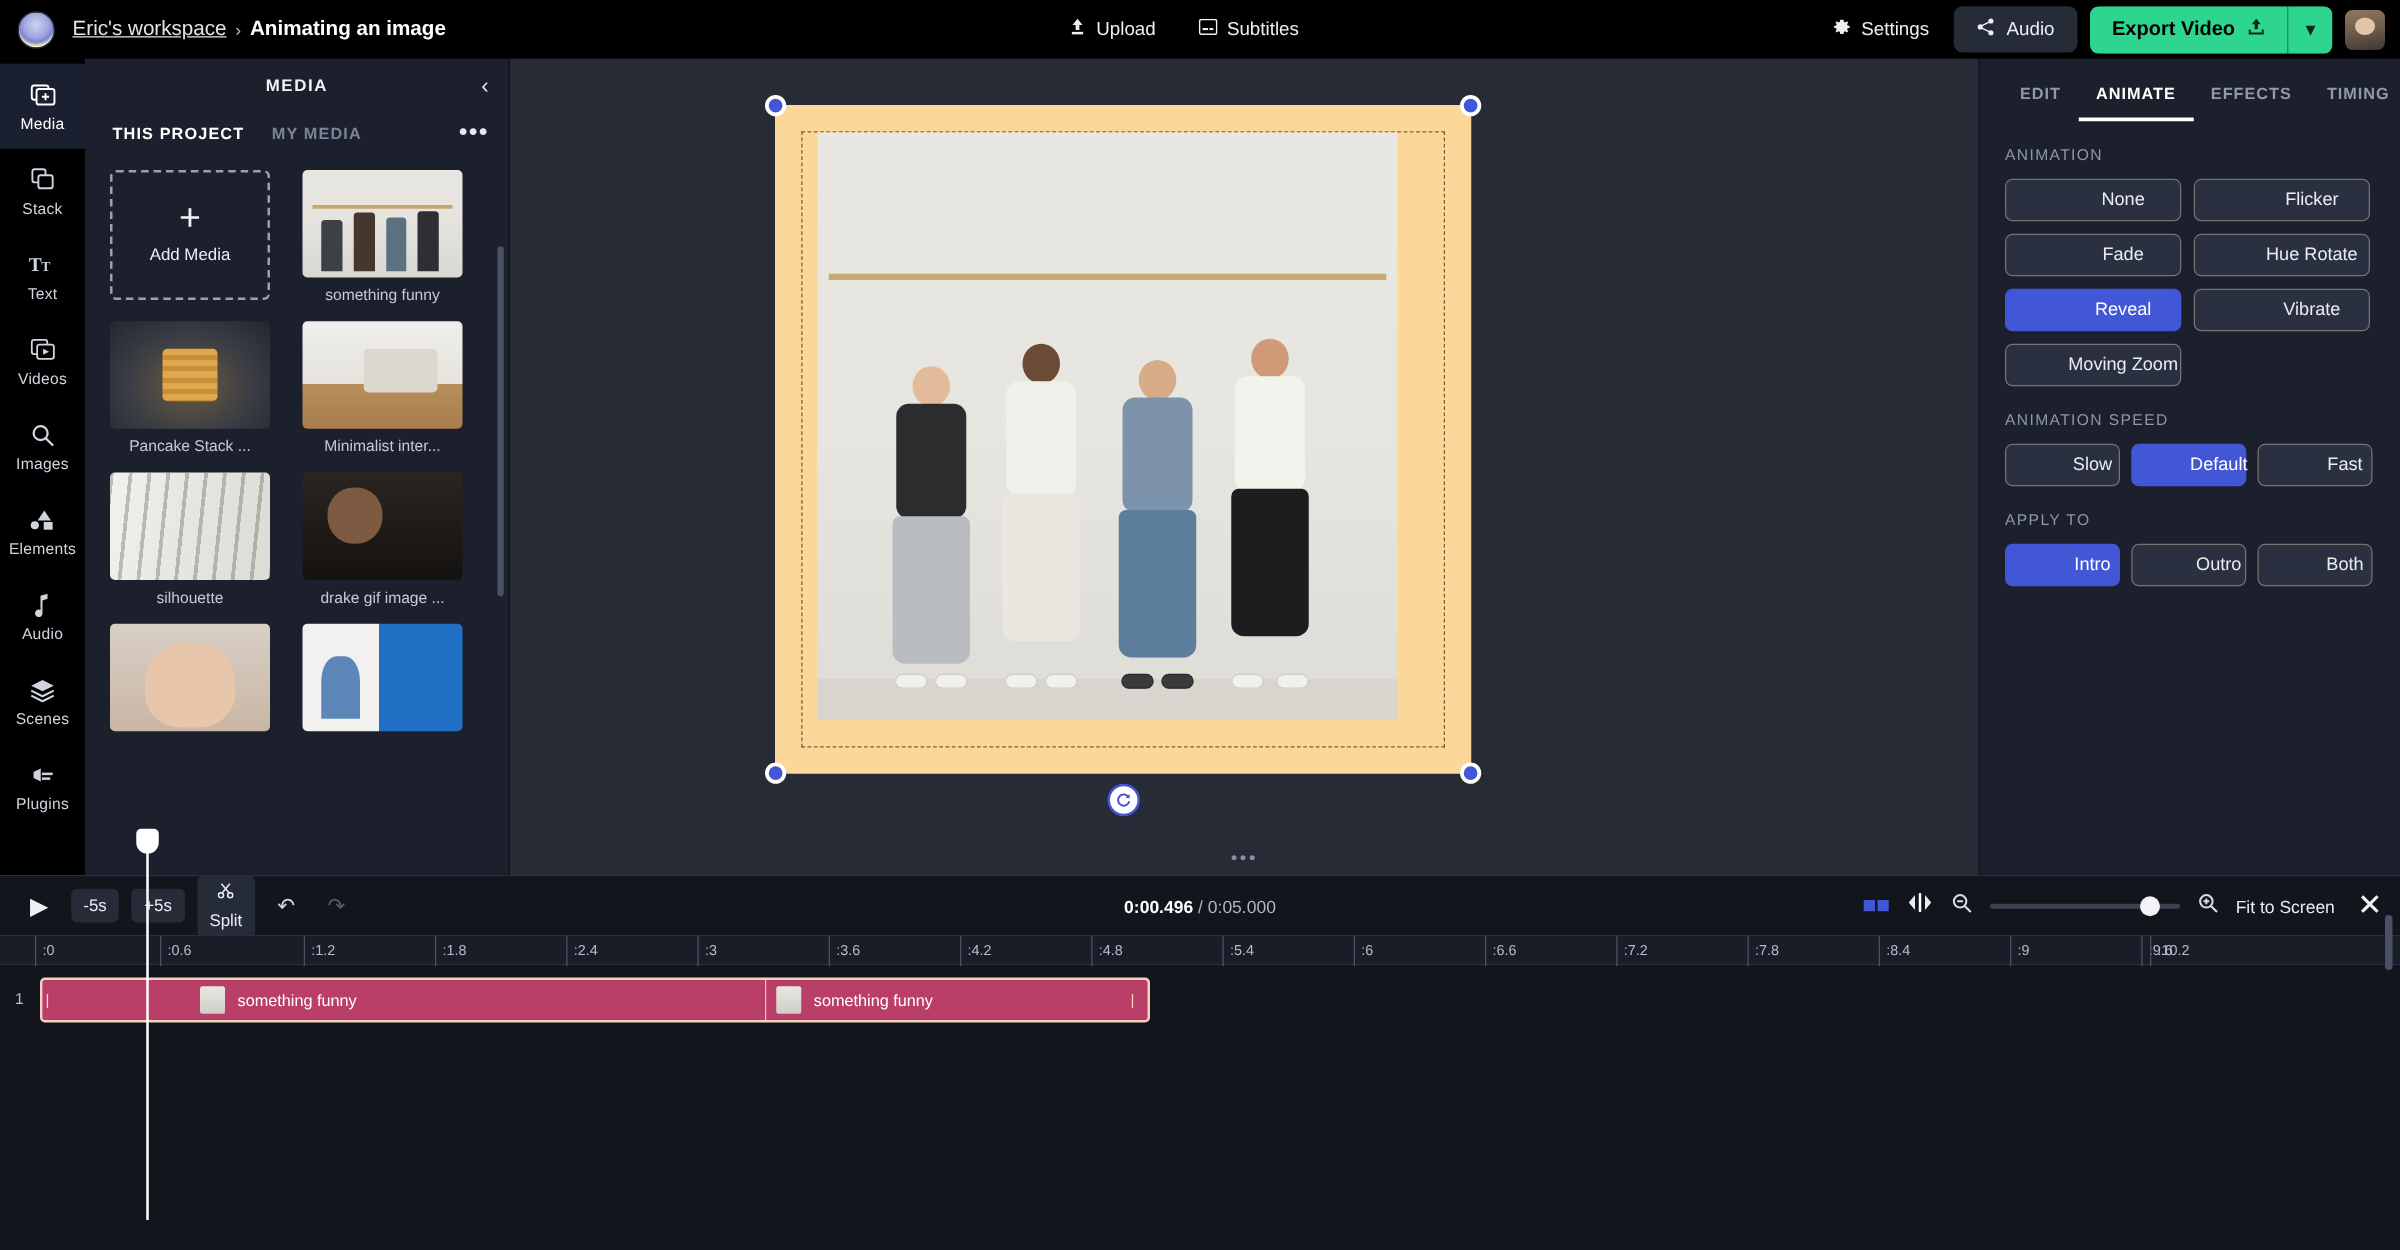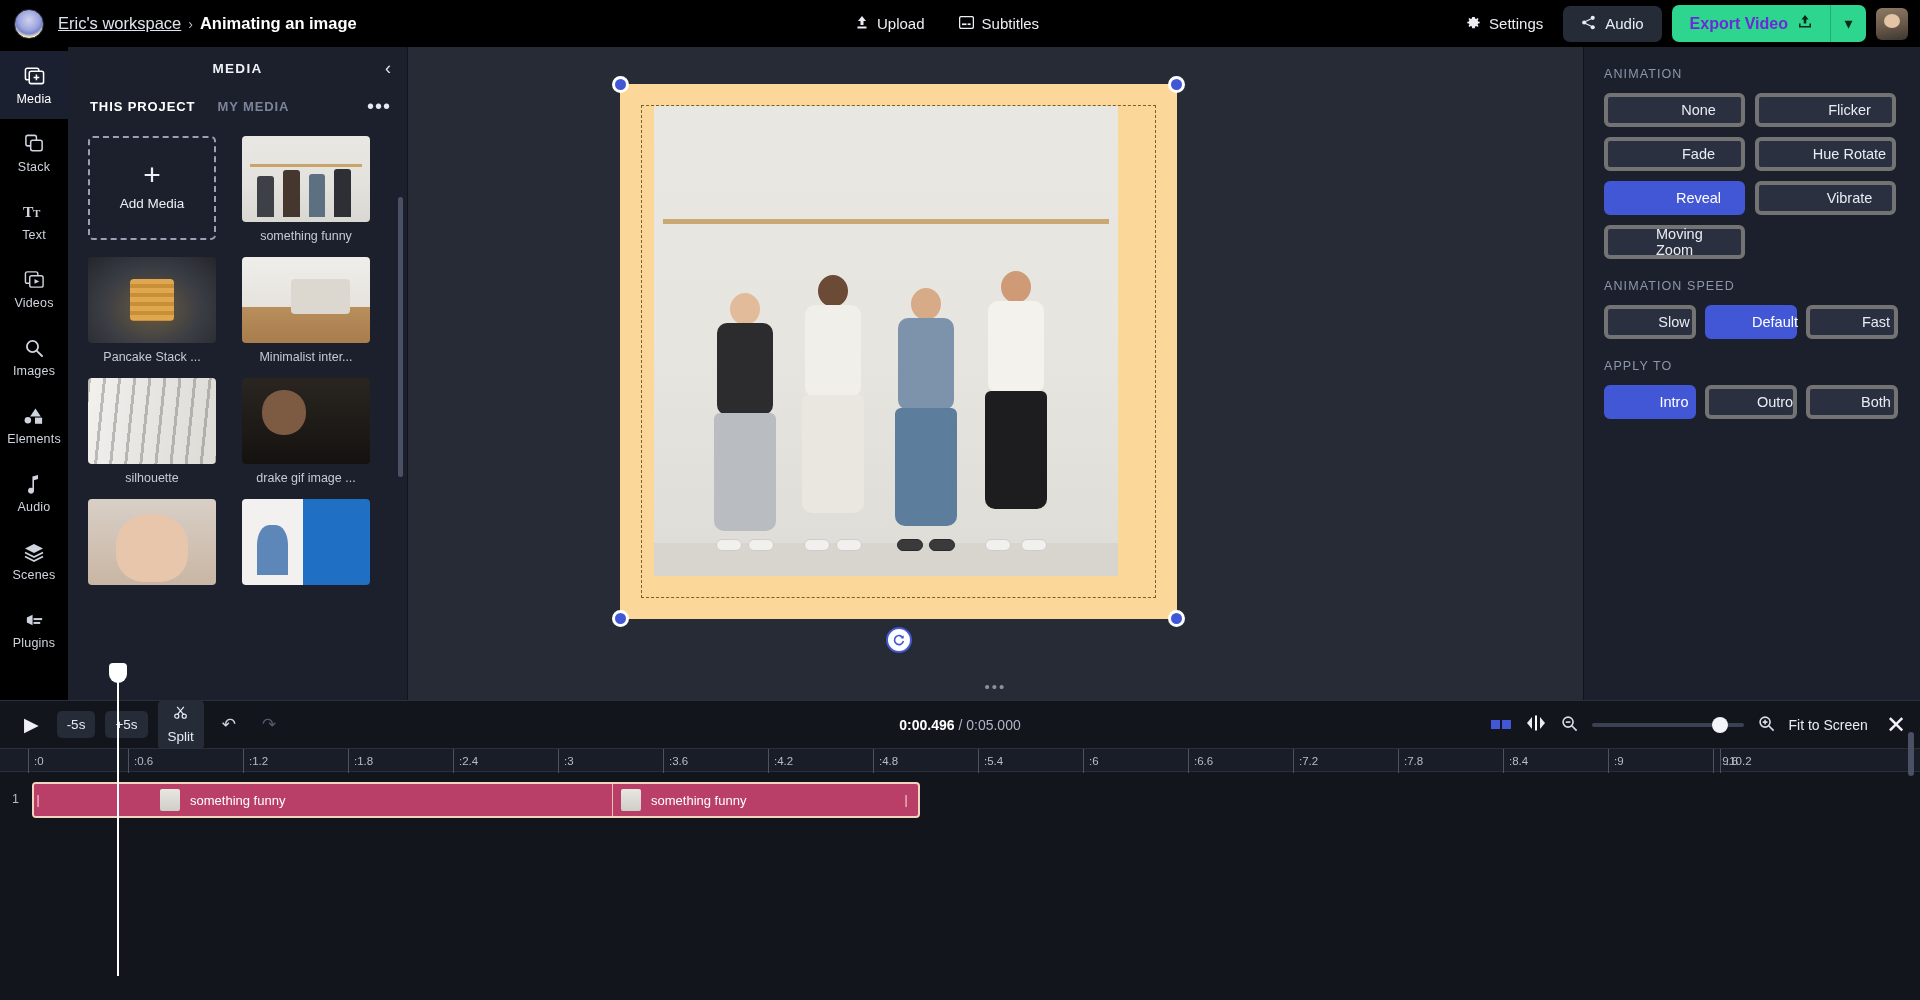--- a/index.html
+++ b/index.html
@@ -30,21 +30,21 @@
   .top-center { position: absolute; left: 855px; top: 0; height: 47px; display: flex; align-items: center; gap: 34px; }
   .top-btn { display: flex; align-items: center; gap: 8px; color: #eceef4; font-size: 15px; cursor: pointer; }
   .top-right { position: absolute; right: 12px; top: 0; height: 47px; display: flex; align-items: center; gap: 10px; }
   .settings-btn { display: flex; align-items: center; gap: 8px; color: #eceef4; font-size: 15px; cursor: pointer; padding: 7px 10px; }
   .share-btn {
     display: flex; align-items: center; gap: 9px; color: #eceef4; font-size: 15px;
     background: #262b38; border-radius: 7px; padding: 9px 18px; cursor: pointer;
   }
   .export-group { display: flex; align-items: stretch; border-radius: 7px; overflow: hidden; }
   .export-btn {
-    background: #2ed58e; color: #6d28d9; font-weight: 700; font-size: 16px;
+    background: #2ed58e; color: #000000; font-weight: 700; font-size: 16px;
     display: flex; align-items: center; gap: 10px; padding: 9px 18px; cursor: pointer;
   }
   .export-caret {
     background: #2ed58e; color: #0c2a1c; display: flex; align-items: center; justify-content: center;
     width: 36px; border-left: 1px solid rgba(0,0,0,.18); cursor: pointer;
   }
   .avatar-right {
     width: 32px; height: 32px; border-radius: 6px; overflow: hidden; flex: none;
     background: linear-gradient(170deg,#8e7a63 0%,#6a584a 55%,#3c3731 100%);
     position: relative; cursor: pointer;
@@ -157,21 +157,21 @@
   .rtab {
     font-size: 13px; font-weight: 700; letter-spacing: .8px; color: #8f98ad;
     padding: 6px 14px 12px 14px; cursor: pointer; border-bottom: 3px solid transparent;
   }
   .rtab.active { color: #ffffff; border-bottom-color: #ffffff; }
   .rsec-title { font-size: 12.5px; letter-spacing: 1.1px; color: #8d96ab; padding: 20px 0 12px 20px; }
   .btn-grid { display: grid; grid-template-columns: 141px 141px; gap: 10px; padding: 0 0 0 20px; }
   .opt {
     height: 34px; border-radius: 6px; background: #2a3040; color: #e9ecf3;
     display: flex; align-items: center; justify-content: center; font-size: 14.5px; cursor: pointer;
-    border: 4px solid #737373;
+    border: 1px solid #737373;
     padding-left: 48px;
   }
   .opt.sel { background: #4257d6; border-color: #4257d6; color: #ffffff; }
   .seg { display: flex; gap: 9px; padding-left: 20px; }
   .seg .opt { width: 92px; }
 
   
   .tl { position: absolute; left: 0; top: 700px; width: 1920px; height: 300px; background: #12151c; }
   .tl-bar { height: 48px; display: flex; align-items: center; position: relative; border-top: 1px solid #2b2f3a; }
   .tl-left { display: flex; align-items: center; gap: 10px; padding-left: 16px; }
@@ -492,20 +492,26 @@
         <svg width="14" height="14" viewBox="0 0 14 14">
             <path d="M11 5a4.5 4.5 0 1 0 .4 3" fill="none" stroke="#4257d6" stroke-width="1.6"></path>
             <path d="M11.6 2.2 11.7 5.6 8.4 5.2z" fill="#4257d6"></path>
           </svg>
       </div>
     </div>
     <div class="drag-dots">•••</div>
   </div>
 
   <div class="right">
+    <div class="rtabs">
+      <span class="rtab">EDIT</span>
+      <span class="rtab active">ANIMATE</span>
+      <span class="rtab">EFFECTS</span>
+      <span class="rtab">TIMING</span>
+    </div>
 
     <div class="rsec-title">ANIMATION</div>
     <div class="btn-grid">
       <div class="opt">None</div>
       <div class="opt">Flicker</div>
       <div class="opt">Fade</div>
       <div class="opt">Hue Rotate</div>
       <div class="opt sel">Reveal</div>
       <div class="opt">Vibrate</div>
       <div class="opt">Moving Zoom</div>

